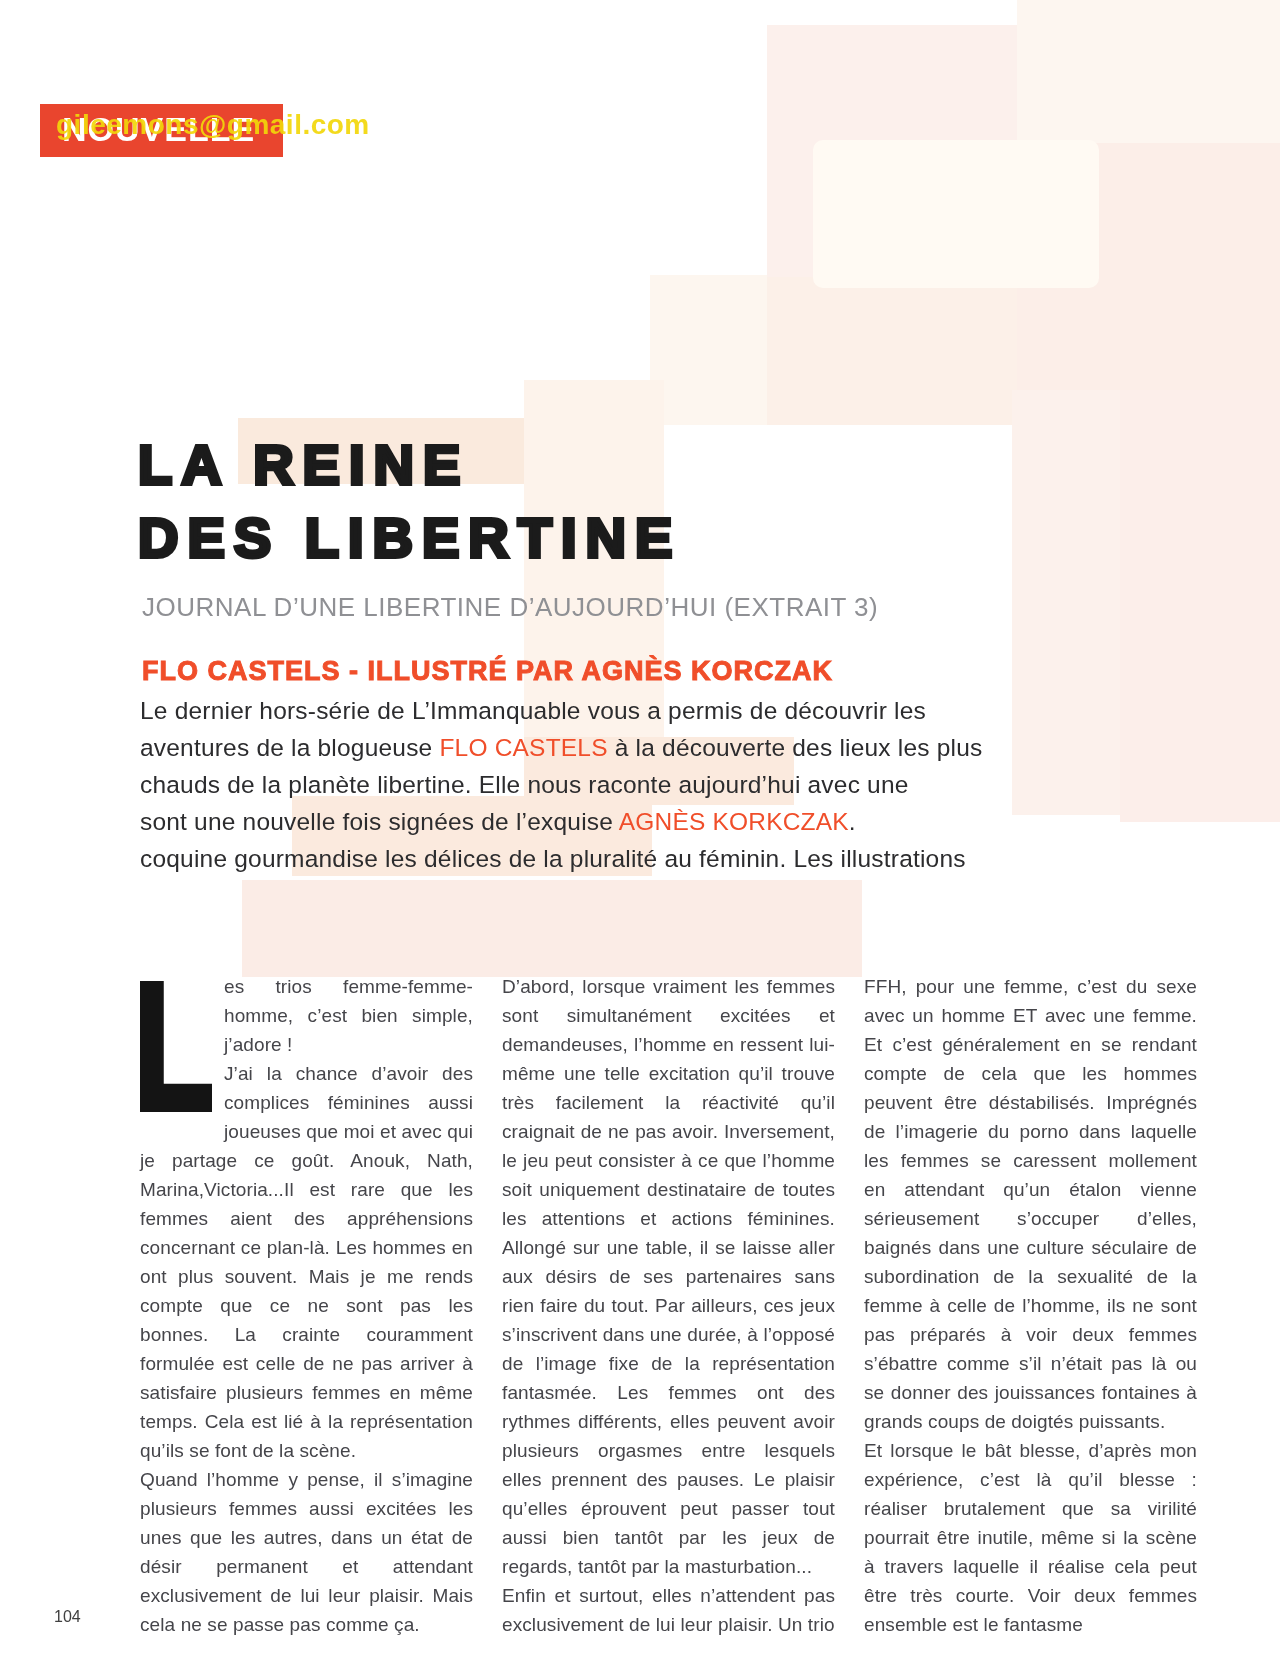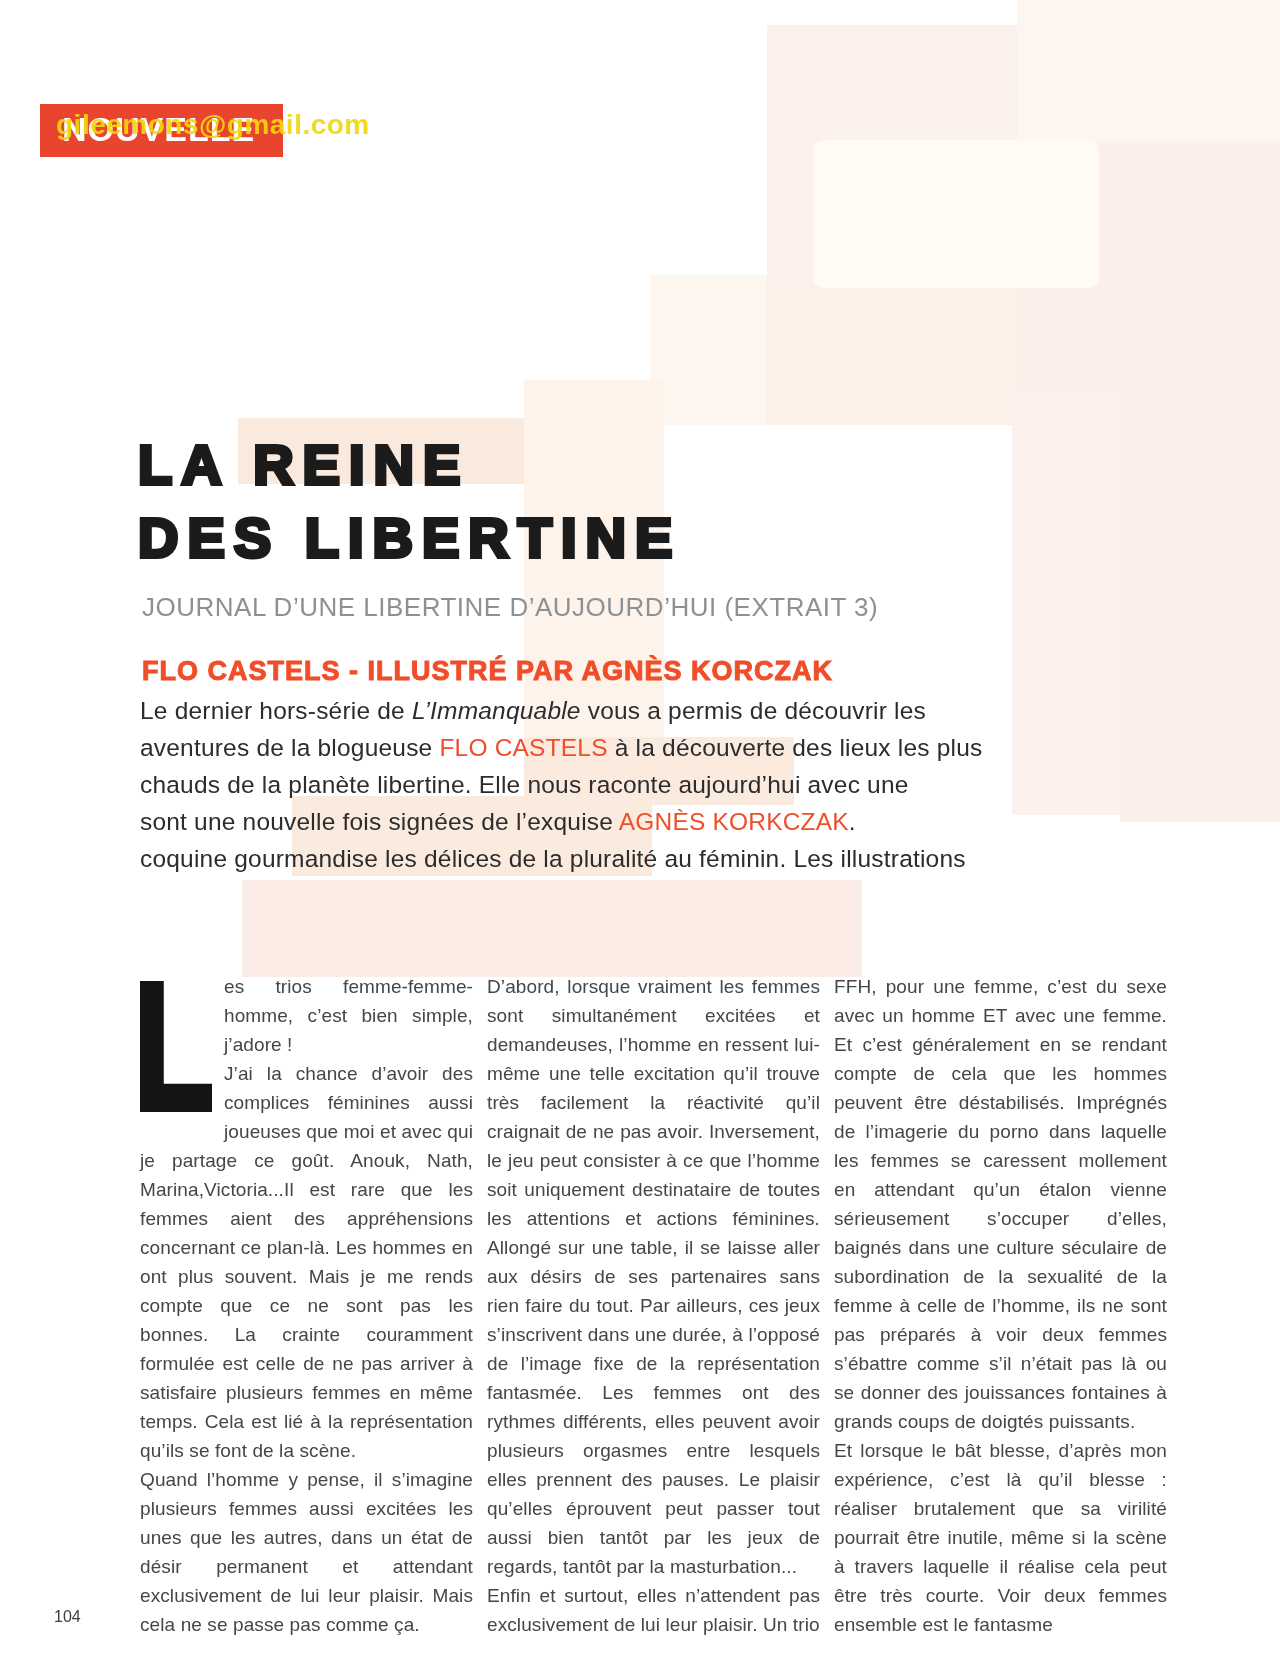--- a/index.html
+++ b/index.html
@@ -39,26 +39,26 @@
     color:var(--accent-orange,#f04e2a);
     font-size:27px; font-weight:700; letter-spacing:1px; white-space:nowrap;
     -webkit-text-stroke:1px var(--accent-orange,#f04e2a);
   }
 
   .intro {
     position:absolute; left:140px; top:692px; width:920px;
     font-size:24.5px; line-height:37px; color:#2c2c2e; letter-spacing:.2px;
   }
   .intro .iline { white-space:nowrap; }
-  .intro .italic { font-style:italic; }
+  .intro .italic { }
   .intro .orange { color:var(--accent-orange,#f04e2a); font-weight:400; }
 
   .columns {
     position:absolute; left:140px; top:972px; width:1060px;
-    display:flex; gap:14px;
+    display:flex; gap:29px;
   }
   .col { width:333px; font-size:19px; line-height:29px; color:#45454a;
          text-align:justify; letter-spacing:.1px; }
   .col p { margin:0; }
   .dropbox { float:left; width:84px; height:174px; }
   .drop-shape {
     width:72px; height:131px; margin-top:9px; background:#141414;
     clip-path:polygon(0 0, 33% 0, 33% 78.5%, 100% 78.5%, 100% 100%, 0 100%);
   }
   .sr { position:absolute; width:1px; height:1px; overflow:hidden;

